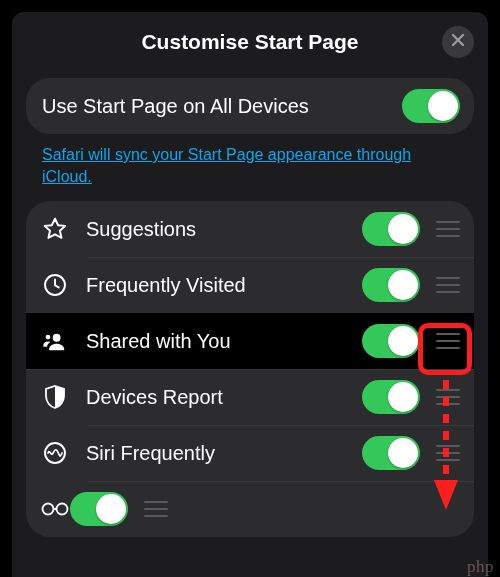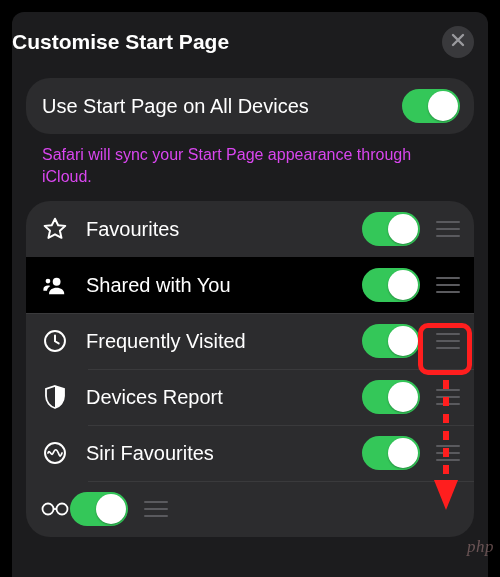--- a/index.html
+++ b/index.html
@@ -7,21 +7,21 @@
   .sheet {
     background: #1c1c1e;
     border-radius: 12px 12px 0 0;
     margin: 12px 12px 0 12px;
     height: 100%;
     position: relative;
   }
   .header {
     display: flex;
     align-items: center;
-    justify-content: flex-start;
+    justify-content: center;
     height: 60px;
     position: relative;
   }
   .title {
     color: #fff;
     font-size: 21px;
     font-weight: 600;
   }
   .close-btn {
     position: absolute;
@@ -105,45 +105,45 @@
     gap: 5px;
     align-items: stretch;
     flex-shrink: 0;
   }
   .drag span {
     height: 2px;
     background: #5a5a5e;
     border-radius: 1px;
   }
   .caption {
-    color: #d946ef;
+    color: #0ea5e9;
     font-size: 16px;
     line-height: 1.35;
     margin: 10px 30px 14px 30px;
+    text-decoration: underline;
   }
   .row.top .label { margin-left: 2px; }
   
   .anno-box {
     position: absolute;
     border: 5px solid #ff1e1e;
     border-radius: 10px;
     pointer-events: none;
   }
   .anno-arrow {
     position: absolute;
     pointer-events: none;
   }
   .watermark {
     position: absolute;
     right: 6px;
-    bottom: 20px;
+    bottom: 0;
     font-size: 17px;
     color: rgba(200,150,150,0.45);
     letter-spacing: 0.5px;
-    font-style: italic;
     font-family: Georgia, serif;
   }
 </style>
 </head>
 <body>
 
 <div class="sheet">
   <div class="header">
     <div class="title">Customise Start Page</div>
     <div class="close-btn">
@@ -166,21 +166,39 @@
   <div class="caption">Safari will sync your Start Page appearance through iCloud.</div>
 
   <div class="section">
 
     <div class="row">
       <span class="icon">
         <svg width="26" height="26" viewBox="0 0 24 24">
             <path fill="none" stroke="currentColor" stroke-width="1.8" stroke-linejoin="round" d="M12 2.5l2.9 6 6.6.6-5 4.6 1.5 6.5L12 16.9 5.9 20.2l1.5-6.5-5-4.6 6.6-.6z"></path>
           </svg>
       </span>
-      <div class="label">Favourites</div>
+      <div class="label">Suggestions</div>
+      <div class="toggle on">
+          <div class="knob"></div>
+        </div>
+      <div class="drag">
+          <span></span>
+          <span></span>
+          <span></span>
+        </div>
+    </div>
+
+    <div class="row">
+      <span class="icon">
+        <svg width="26" height="26" viewBox="0 0 24 24">
+            <circle cx="12" cy="12" r="9.2" fill="none" stroke="currentColor" stroke-width="1.8"></circle>
+            <path d="M12 7v5.2l3.4 2" fill="none" stroke="currentColor" stroke-width="1.8" stroke-linecap="round"></path>
+          </svg>
+      </span>
+      <div class="label">Frequently Visited</div>
       <div class="toggle on">
           <div class="knob"></div>
         </div>
       <div class="drag">
           <span></span>
           <span></span>
           <span></span>
         </div>
     </div>
 
@@ -199,38 +217,20 @@
         </div>
       <div class="drag">
           <span></span>
           <span></span>
           <span></span>
         </div>
     </div>
 
     <div class="row">
       <span class="icon">
-        <svg width="26" height="26" viewBox="0 0 24 24">
-            <circle cx="12" cy="12" r="9.2" fill="none" stroke="currentColor" stroke-width="1.8"></circle>
-            <path d="M12 7v5.2l3.4 2" fill="none" stroke="currentColor" stroke-width="1.8" stroke-linecap="round"></path>
-          </svg>
-      </span>
-      <div class="label">Frequently Visited</div>
-      <div class="toggle on">
-          <div class="knob"></div>
-        </div>
-      <div class="drag">
-          <span></span>
-          <span></span>
-          <span></span>
-        </div>
-    </div>
-
-    <div class="row">
-      <span class="icon">
         <svg width="24" height="26" viewBox="0 0 24 26">
             <path d="M12 2 L21 5 V12 C21 18 17 22.5 12 24 C7 22.5 3 18 3 12 V5 Z" fill="none" stroke="currentColor" stroke-width="1.8"></path>
             <path d="M12 2 V24" fill="currentColor"></path>
             <path d="M12 2 L21 5 V12 C21 18 17 22.5 12 24 Z" fill="currentColor"></path>
           </svg>
       </span>
       <div class="label">Devices Report</div>
       <div class="toggle on">
           <div class="knob"></div>
         </div>
@@ -241,21 +241,21 @@
         </div>
     </div>
 
     <div class="row">
       <span class="icon">
         <svg width="26" height="26" viewBox="0 0 24 24">
             <circle cx="12" cy="12" r="9.2" fill="none" stroke="currentColor" stroke-width="1.8"></circle>
             <path d="M5.5 12c1.6-4 3.2 4 4.8 0s3.2-4 4.8 0 1.6 4 3.4 0" fill="none" stroke="currentColor" stroke-width="1.6" stroke-linecap="round"></path>
           </svg>
       </span>
-      <div class="label">Siri Favourites</div>
+      <div class="label">Siri Frequently</div>
       <div class="toggle on">
           <div class="knob"></div>
         </div>
       <div class="drag">
           <span></span>
           <span></span>
           <span></span>
         </div>
     </div>
 

